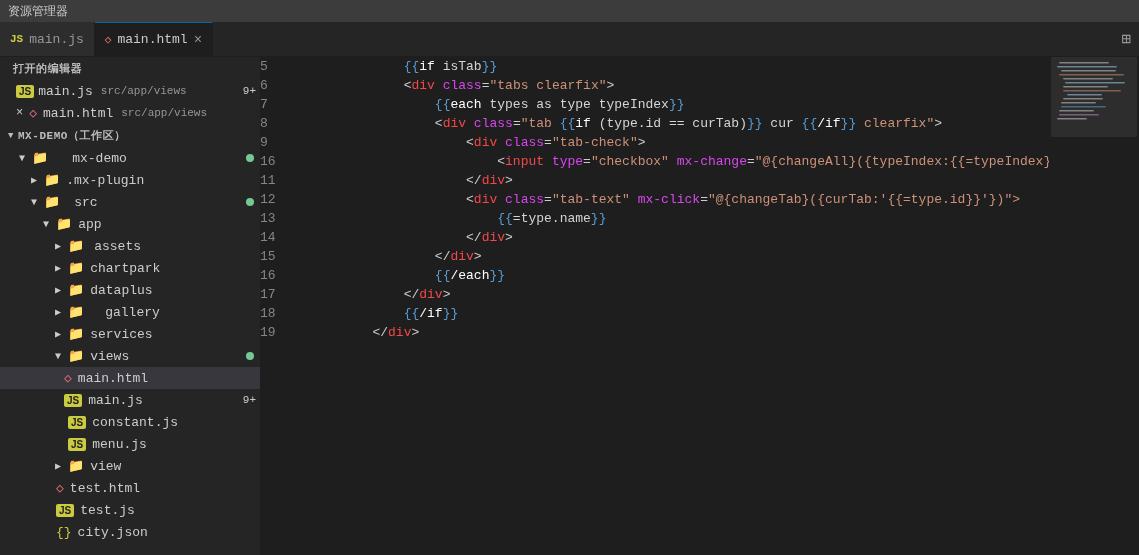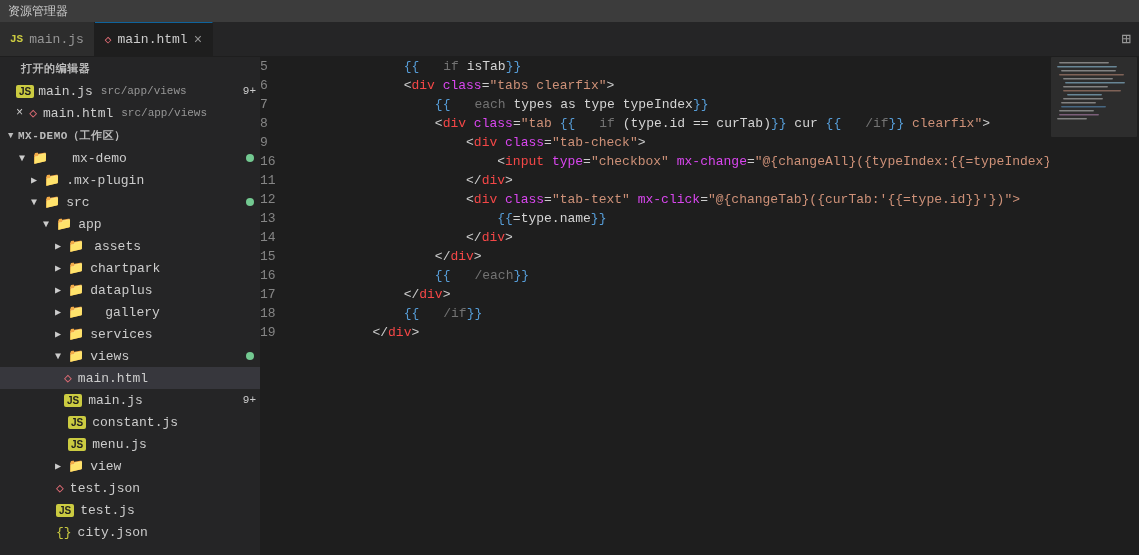--- a/index.html
+++ b/index.html
@@ -82,21 +82,21 @@
       flex-shrink: 0;
       display: flex;
       flex-direction: column;
       overflow-y: auto;
       overflow-x: hidden;
     }
     .sidebar-section-title {
       font-size: 11px;
       font-weight: bold;
       color: #bbbbbb;
-      padding: 4px 21px;
+      padding: 4px 13px;
       letter-spacing: 0.05em;
       text-transform: uppercase;
     }
     .sidebar-group-title {
       font-size: 11px;
       font-weight: bold;
       color: #bbbbbb;
       padding: 4px 8px 4px 8px;
       letter-spacing: 0.05em;
       text-transform: uppercase;
@@ -184,21 +184,21 @@
     .code-line {
       height: 19px;
       display: flex;
       align-items: center;
     }
     
     .t-tag { color: #f44747; }
     .t-attr { color: #d946ef; }
     .t-str { color: #ce9178; }
     .t-punct { color: #cccccc; }
-    .t-kw { color: #737373; margin-left: 24px; }
+    .t-kw { color: #ffffff; }
     .t-tmpl-brace { color: #569cd6; }
     .t-plain { color: #d4d4d4; }
 
     
     .minimap {
       width: 90px;
       background: #1e1e1e;
       border-left: none;
       flex-shrink: 0;
       overflow: hidden;
@@ -258,21 +258,21 @@
       <span class="green-dot"></span>
     </div>
     <div class="tree-item indent-2">
       <span class="arrow">▶</span>
       <span class="icon-folder-closed">📁</span>
       <span style="margin-left:2px;">.mx-plugin</span>
     </div>
     <div class="tree-item indent-2">
       <span class="arrow">▼</span>
       <span class="icon-folder-open">📁</span>
-      <span style="margin-left:2px;">src</span>
+      <span style="margin-left:10px;">src</span>
       <span class="green-dot"></span>
     </div>
     <div class="tree-item indent-3">
       <span class="arrow">▼</span>
       <span class="icon-folder-open">📁</span>
       <span style="margin-left:2px;">app</span>
     </div>
     <div class="tree-item indent-4">
       <span class="arrow">▶</span>
       <span class="icon-folder-closed">📁</span>
@@ -324,21 +324,21 @@
       <span style="margin-left:2px;">menu.js</span>
     </div>
     <div class="tree-item indent-4">
       <span class="arrow">▶</span>
       <span class="icon-folder-closed">📁</span>
       <span style="margin-left:2px;">view</span>
     </div>
     <div class="tree-item indent-3">
       <span class="arrow" style="opacity:0;">▶</span>
       <span class="file-icon icon-html">◇</span>
-      <span style="margin-left:2px;">test.json</span>
+      <span style="margin-left:2px;">test.html</span>
     </div>
     <div class="tree-item indent-3">
       <span class="arrow" style="opacity:0;">▶</span>
       <span class="file-icon"><span class="icon-js">JS</span></span>
       <span style="margin-left:2px;">test.js</span>
     </div>
     <div class="tree-item indent-3">
       <span class="arrow" style="opacity:0;">▶</span>
       <span class="icon-json">{}</span>
       <span style="margin-left:2px;">city.json</span>

